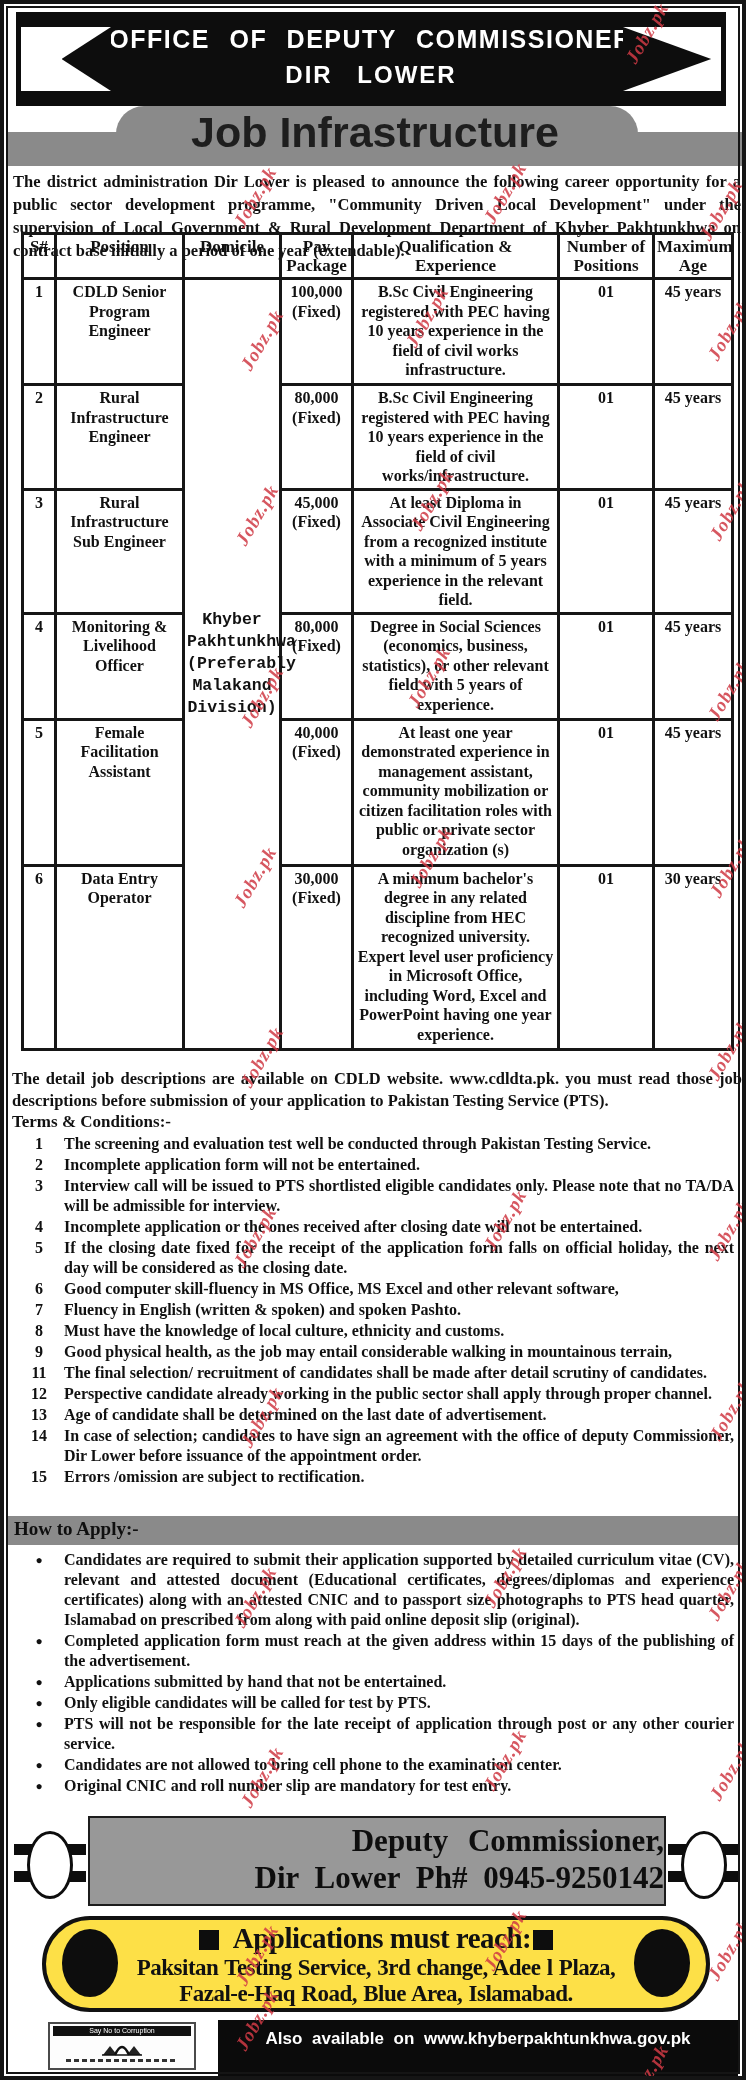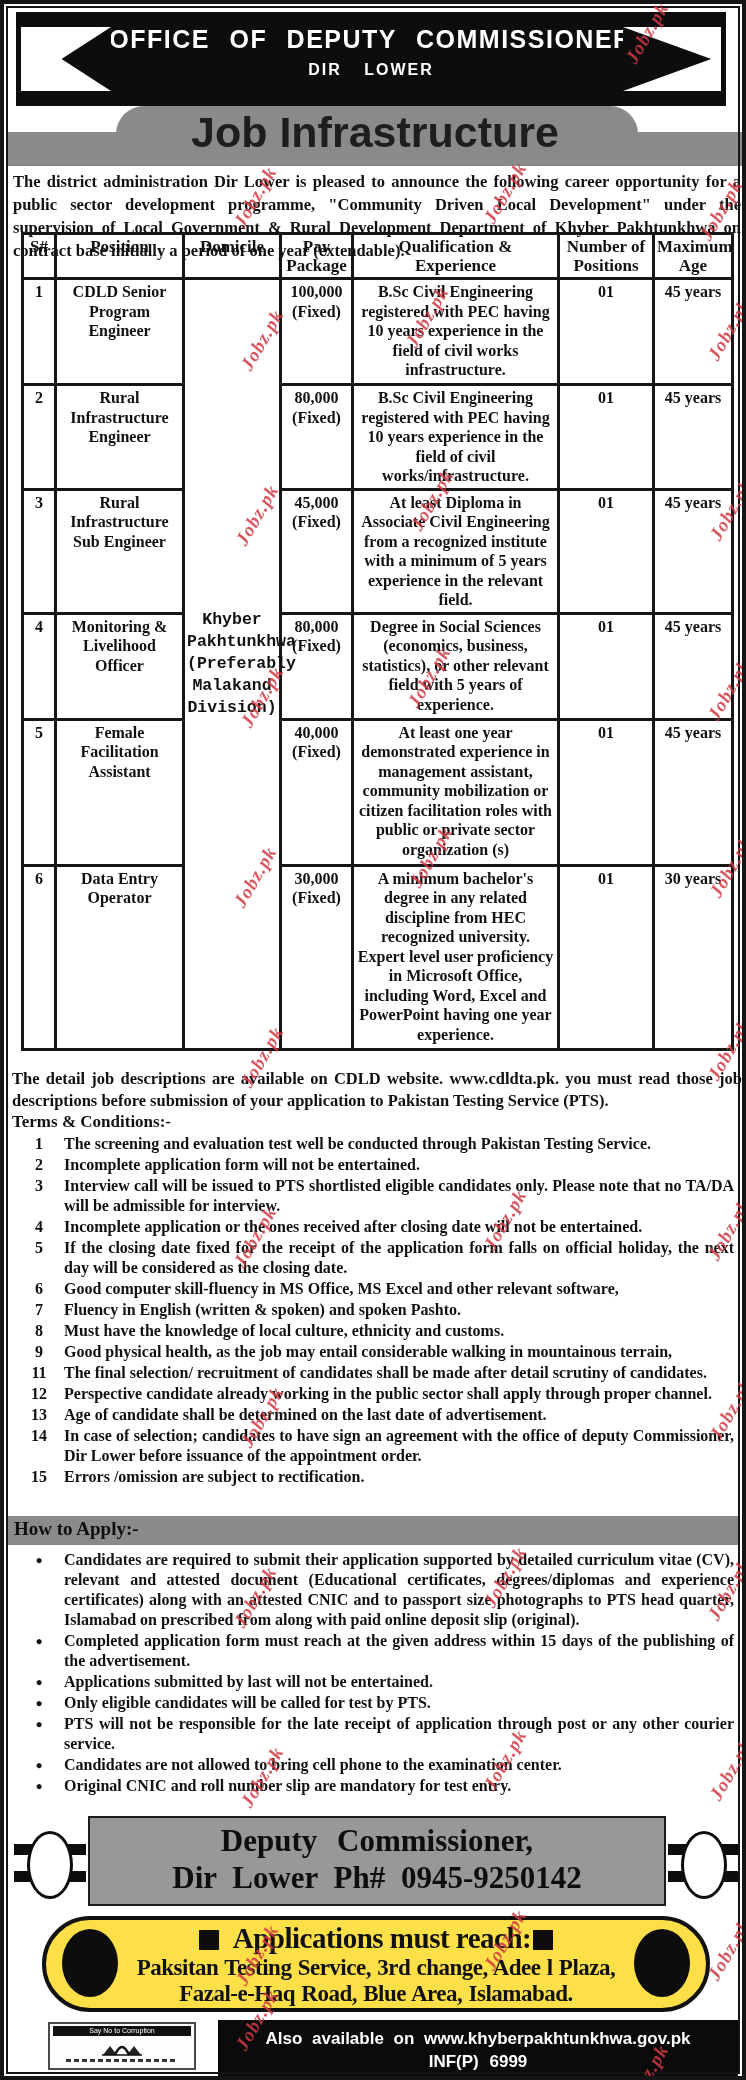--- a/index.html
+++ b/index.html
@@ -5,21 +5,21 @@
   html,body{margin:0;padding:0;background:#e8e8e8;}
   .page{position:relative;width:746px;height:2080px;margin:0 auto;background:#fff;
         border:4px solid #151515;box-sizing:border-box;overflow:hidden;
         font-family:"Liberation Serif",serif;color:#111;}
   .frame{position:absolute;inset:2px;border:2px solid #151515;pointer-events:none;z-index:4;}
 
   
   .banner{position:absolute;top:8px;left:12px;width:710px;height:94px;background:#0d0d0d;
           color:#fff;text-align:center;font-family:"Liberation Sans",sans-serif;font-weight:bold;}
   .banner .l1{padding-top:13px;font-size:25px;letter-spacing:1.5px;word-spacing:11px;}
-  .banner .l2{padding-top:7px;font-size:16px;letter-spacing:2px;word-spacing:16px;}
+  .banner .l2{padding-top:7px;font-size:24px;letter-spacing:2px;word-spacing:16px;}
   .pennant{position:absolute;top:15px;height:64px;background:#fff;}
   .pennant.pl{left:5px;width:90px;}
   .pennant.pl::after{content:"";position:absolute;right:0;top:0;width:55%;height:100%;
           background:#0d0d0d;clip-path:polygon(100% 0,0 50%,100% 100%);}
   .pennant.pr{right:5px;width:98px;}
   .pennant.pr::after{content:"";position:absolute;left:0;top:0;width:90%;height:100%;
           background:#0d0d0d;clip-path:polygon(0 0,100% 50%,0 100%);}
 
   
   .jobops{position:absolute;top:102px;left:4px;width:734px;height:62px;}
@@ -57,21 +57,21 @@
   .howto-list{top:1546px;}
   .li{display:flex;margin-bottom:1px;}
   .marker{width:50px;flex:0 0 50px;font-weight:bold;font-size:16px;line-height:20px;text-align:center;}
   .howto-list .marker{font-size:12px;line-height:20px;}
   .txt{flex:1;font-weight:bold;font-size:16px;line-height:20px;text-align:justify;padding-right:6px;}
   .howto-head{position:absolute;top:1512px;left:4px;width:732px;height:29px;background:#8a8a8a;
         font-size:19px;font-weight:bold;padding:2px 0 0 6px;box-sizing:border-box;color:#0f0f0f;}
 
   
   .sig-box{position:absolute;top:1812px;left:84px;width:578px;height:90px;background:#989898;
-        border:2px solid #1c1c1c;text-align:center;box-sizing:border-box;}
+        border:2px solid #1c1c1c;text-align:right;box-sizing:border-box;}
   .sig-l1{margin-top:5px;font-size:31px;font-weight:bold;word-spacing:12px;color:#0e0e0e;}
   .sig-l2{margin-top:1px;font-size:31px;font-weight:bold;word-spacing:8px;color:#0e0e0e;}
   .scroll-dec{position:absolute;top:1836px;width:72px;height:46px;}
   .scroll-dec.dl{left:10px;} .scroll-dec.dr{left:664px;}
   .scroll-dec::before{content:"";position:absolute;left:0;right:0;top:4px;height:11px;background:#0d0d0d;}
   .scroll-dec::after{content:"";position:absolute;left:0;right:0;bottom:4px;height:11px;background:#0d0d0d;}
   .scroll-dec .oval{position:absolute;left:50%;top:-9px;transform:translateX(-50%);width:40px;height:62px;
         background:#fff;border:3px solid #0d0d0d;border-radius:50%;z-index:2;}
 
   
@@ -263,21 +263,21 @@
       <div class="li">
         <span class="marker">●</span>
         <span class="txt">Candidates are required to submit their application supported by detailed curriculum vitae (CV), relevant and attested document (Educational certificates, degrees/diplomas and experience certificates) along with an attested CNIC and to passport size photographs to PTS head quarter, Islamabad on prescribed from along with paid online deposit slip (original).</span>
       </div>
       <div class="li">
         <span class="marker">●</span>
         <span class="txt">Completed application form must reach at the given address within 15 days of the publishing of the advertisement.</span>
       </div>
       <div class="li">
         <span class="marker">●</span>
-        <span class="txt">Applications submitted by last will not be entertained.</span>
+        <span class="txt">Applications submitted by hand that not be entertained.</span>
       </div>
       <div class="li">
         <span class="marker">●</span>
         <span class="txt">Only eligible candidates will be called for test by PTS.</span>
       </div>
       <div class="li">
         <span class="marker">●</span>
         <span class="txt">PTS will not be responsible for the late receipt of application through post or any other courier service.</span>
       </div>
       <div class="li">
@@ -316,21 +316,20 @@
         <path d="M3 18 L10 9 L17 18 Z" fill="#222"></path>
         <path d="M27 18 L34 9 L41 18 Z" fill="#222"></path>
         <path d="M15 18 Q22 2 29 18" fill="#fff" stroke="#111" stroke-width="2.4"></path>
         <line x1="2" y1="18" x2="42" y2="18" stroke="#111" stroke-width="1.6"></line>
       </svg>
     </div>
     <div class="squiggle"></div>
   </div>
   <div class="footbar">
     <div class="fb1">Also available on www.khyberpakhtunkhwa.gov.pk</div>
-    <div class="fb2">INF(P) 6999</div>
   </div>
 <span class="wm" style="left: 610px; top: 18px;">Jobz.pk</span>
     <span class="wm" style="left: 218px; top: 182px;">Jobz.pk</span>
     <span class="wm" style="left: 468px; top: 178px;">Jobz.pk</span>
     <span class="wm" style="left: 684px; top: 195px;">Jobz.pk</span>
     <span class="wm" style="left: 225px; top: 325px;">Jobz.pk</span>
     <span class="wm" style="left: 390px; top: 302px;">Jobz.pk</span>
     <span class="wm" style="left: 692px; top: 315px;">Jobz.pk</span>
     <span class="wm" style="left: 220px; top: 500px;">Jobz.pk</span>
     <span class="wm" style="left: 395px; top: 485px;">Jobz.pk</span>

